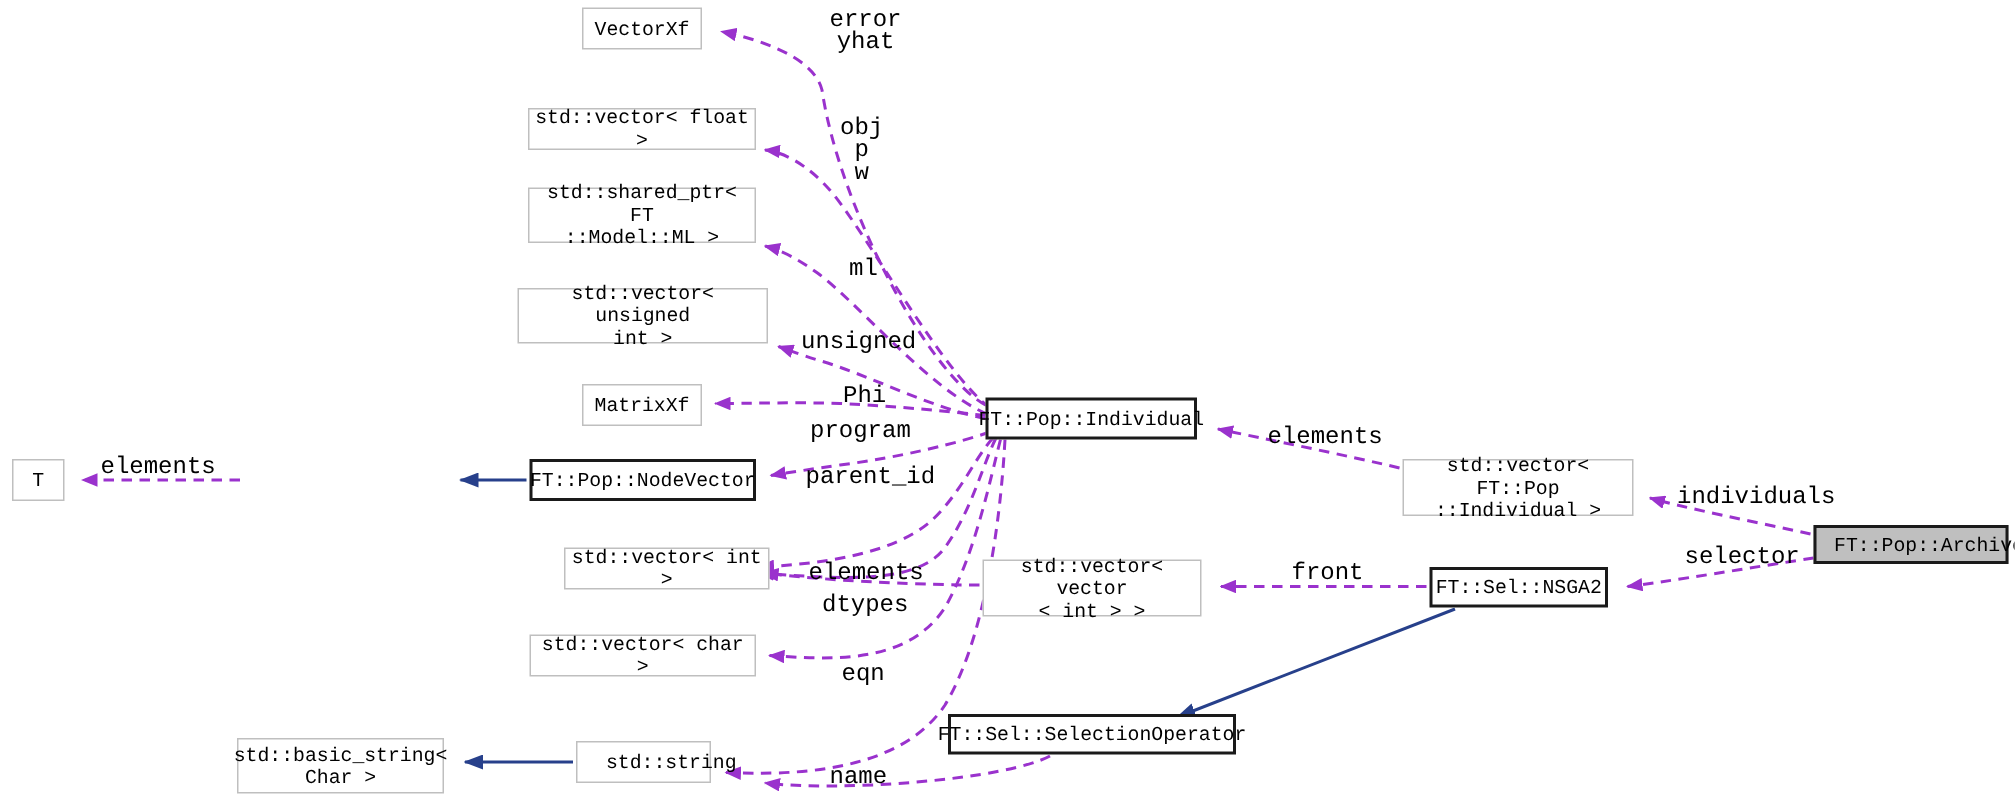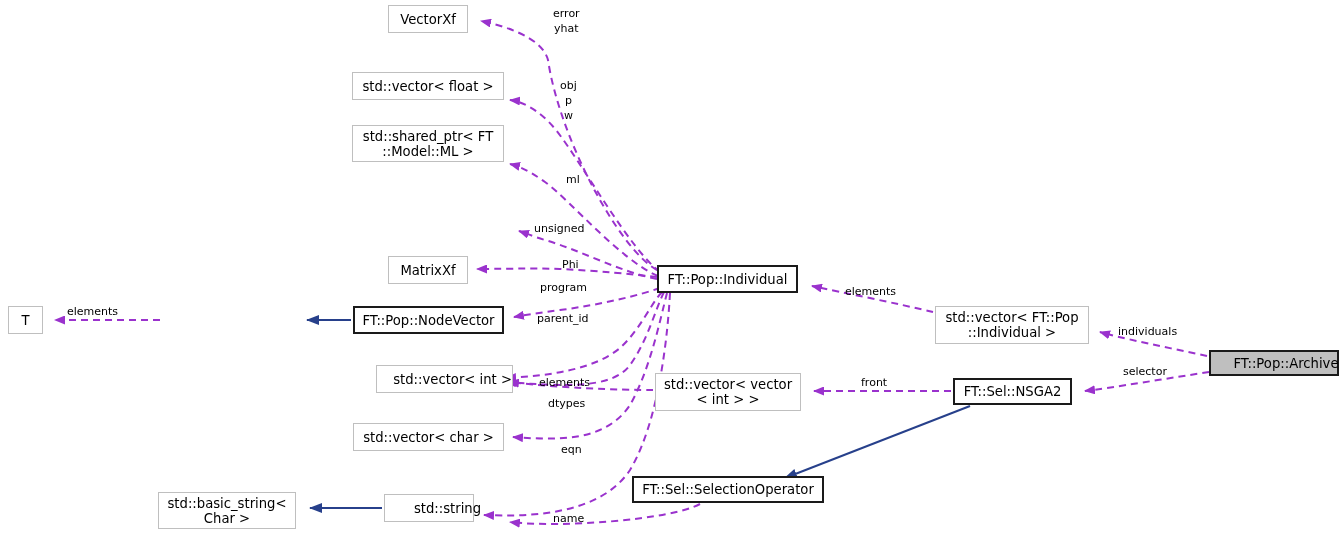--- a/index.html
+++ b/index.html
@@ -10,20 +10,21 @@
   body {
     width: 1343px;
     height: 535px;
     font-family: "DejaVu Sans", "Liberation Sans", sans-serif;
     overflow: hidden;
   }
   #diagram-root {
     position: relative;
     width: 1343px;
     height: 391px;
+    font-family: Liberation Mono, monospace;
   }
   svg.graph-layer {
     position: absolute;
     top: 0; left: 0;
     width: 1343px;
     height: 535px;
   }
   .node-box {
     position: absolute;
     box-sizing: border-box;
@@ -41,21 +42,21 @@
   }
   .node-box.thick {
     border: 2px solid #1a1a1a;
   }
   .node-box.highlight {
     border: 2px solid #1a1a1a;
     background: #bfbfbf;
   }
   .edge-label {
     position: absolute;
-    font-size: 11px;
+    font-size: 16px;
     line-height: 15px;
     color: #000000;
     white-space: pre-line;
     text-align: center;
     background: transparent;
   }
 </style>
 </head>
 <body>
 
@@ -104,20 +105,24 @@
 
   <div class="node-box thin" style="left:352px; top:72px; width:152px; height:28px;">
     <span>std::vector&lt; float &gt;</span>
   </div>
 
   <div class="node-box thin" style="left:352px; top:125px; width:152px; height:37px;">
     <span>std::shared_ptr&lt; FT
 ::Model::ML &gt;</span>
   </div>
 
+  <div class="node-box thin" style="left:345px; top:192px; width:167px; height:37px;">
+    <span>std::vector&lt; unsigned
+int &gt;</span>
+  </div>
 
   <div class="node-box thin" style="left:388px; top:256px; width:80px; height:28px;">
     <span>MatrixXf</span>
   </div>
 
   <div class="node-box thin" style="left:8px; top:306px; width:35px; height:28px;">
     <span>T</span>
   </div>
 
 

